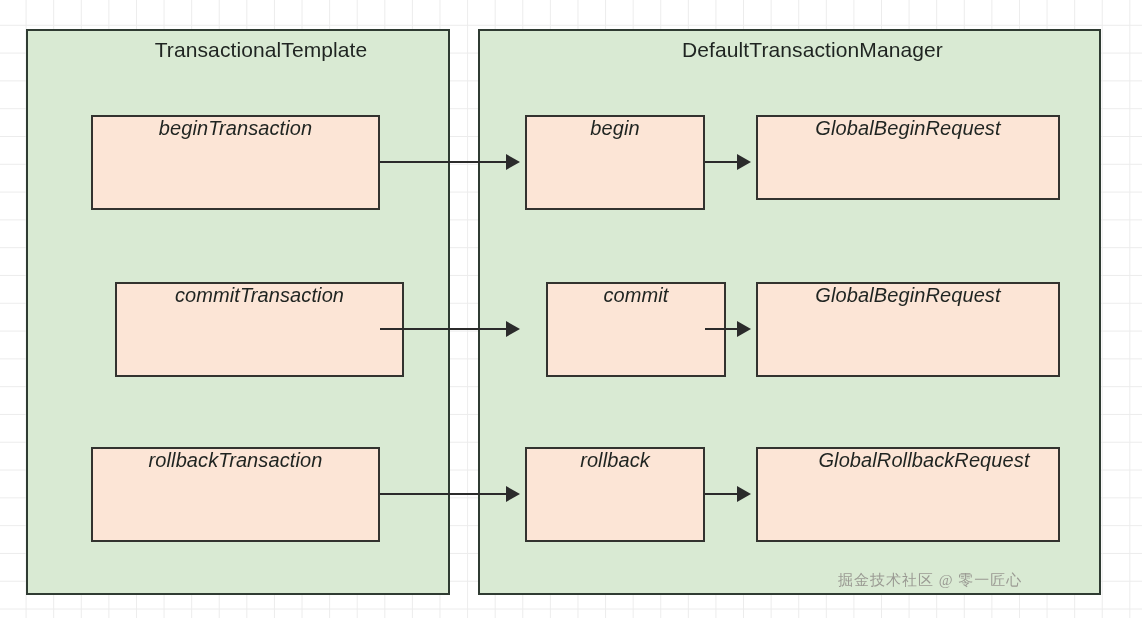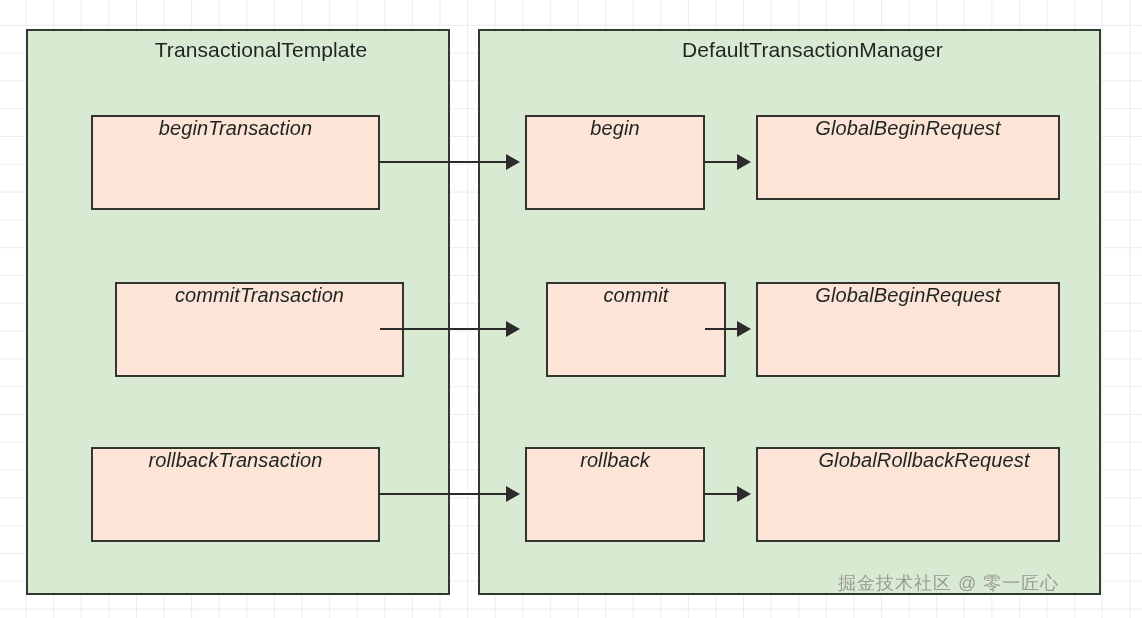--- a/index.html
+++ b/index.html
@@ -62,25 +62,25 @@
   .arrow-head {
     position: absolute;
     width: 0;
     height: 0;
     border-top: 8px solid transparent;
     border-bottom: 8px solid transparent;
     border-left: 14px solid #2b2b2b;
   }
   .watermark {
     position: absolute;
-    font-size: 18px;
+    font-size: 15px;
     color: #9a9a93;
     white-space: nowrap;
     letter-spacing: 1px;
-    font-family: Liberation Sans, sans-serif;
+    font-family: Liberation Serif, serif;
   }
 </style>
 </head>
 <body>
 
 <div id="canvas">
 
   <div class="container-box" style="left:26px; top:29px; width:424px; height:566px;">
     <div class="container-title">TransactionalTemplate</div>
   </div>

